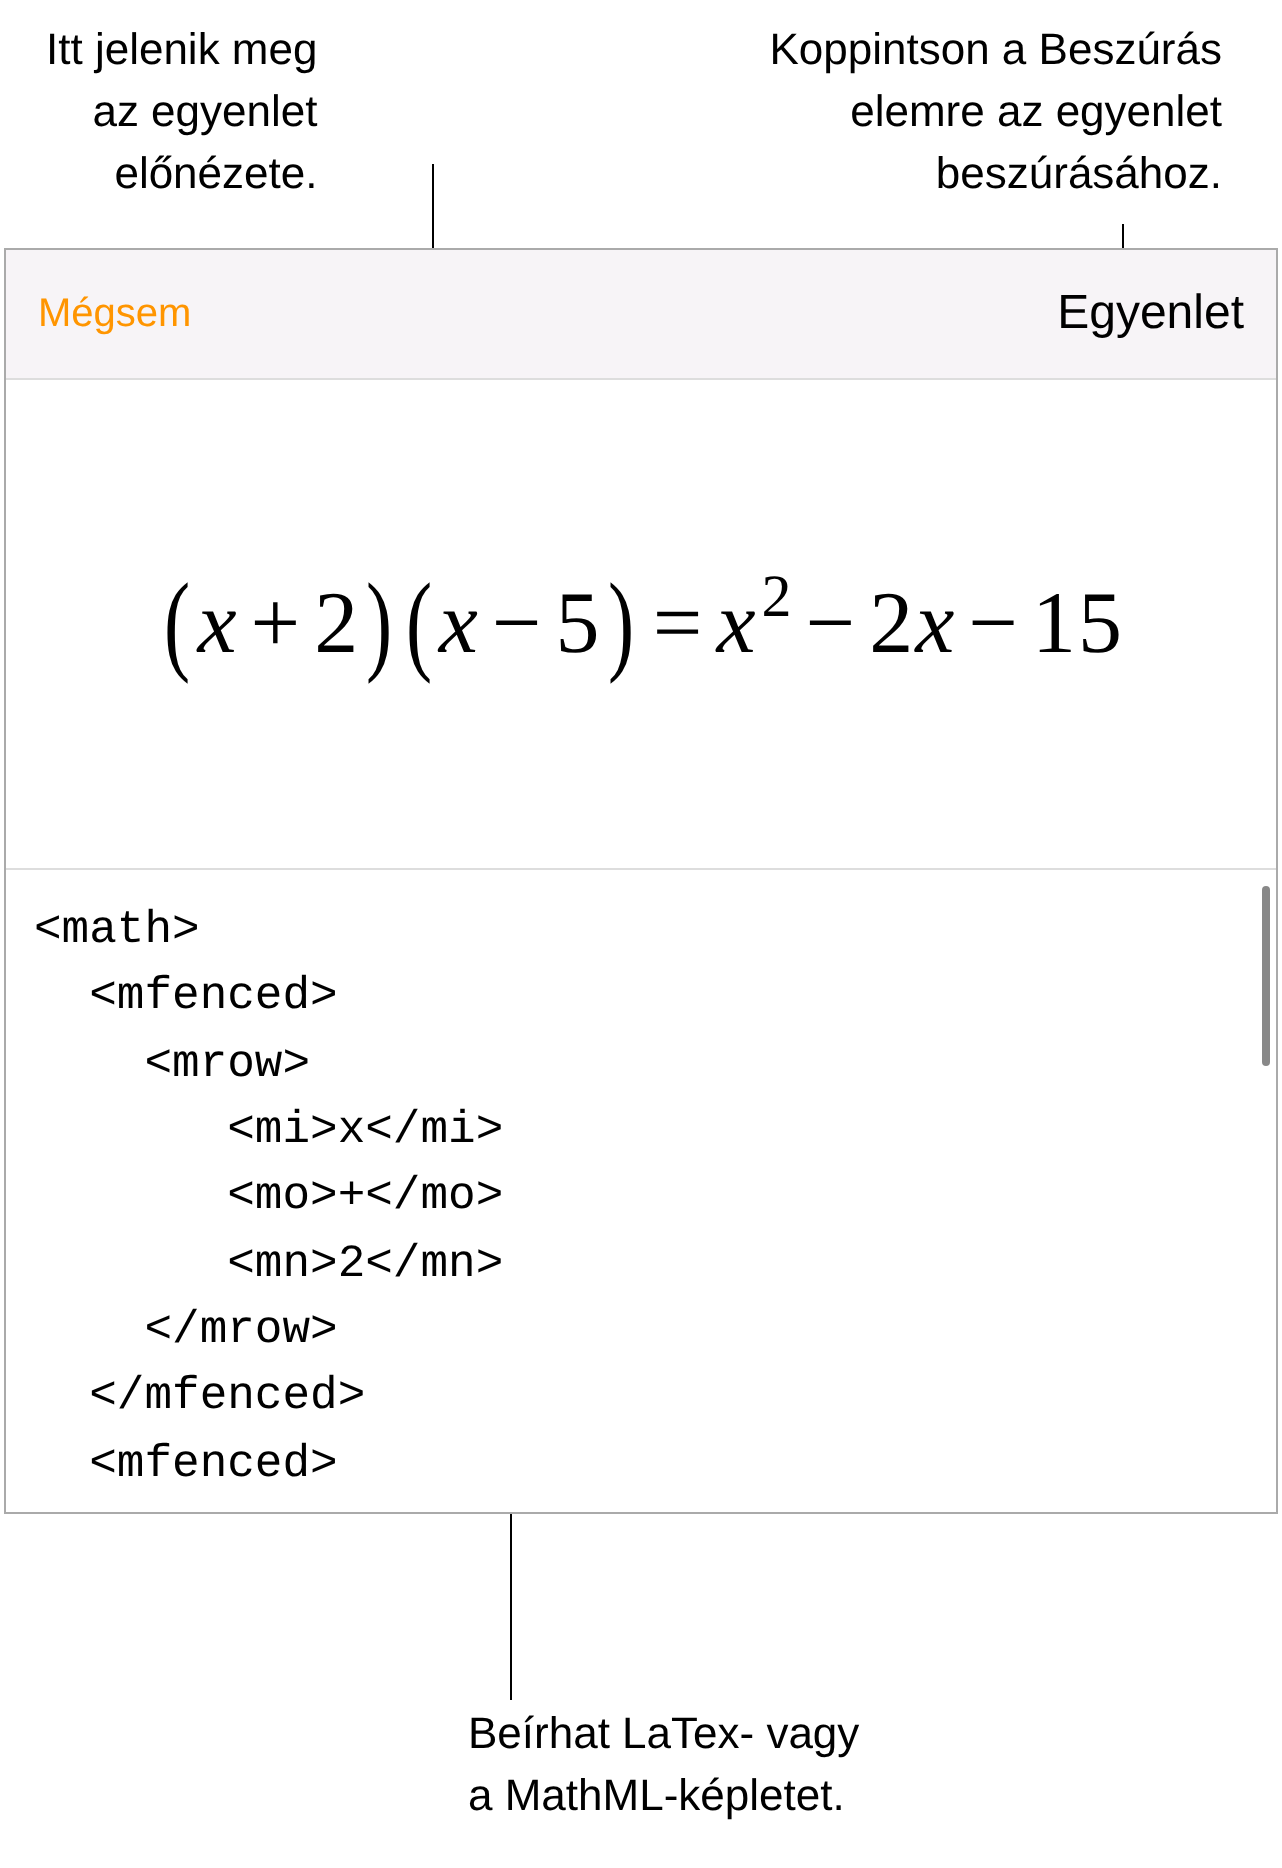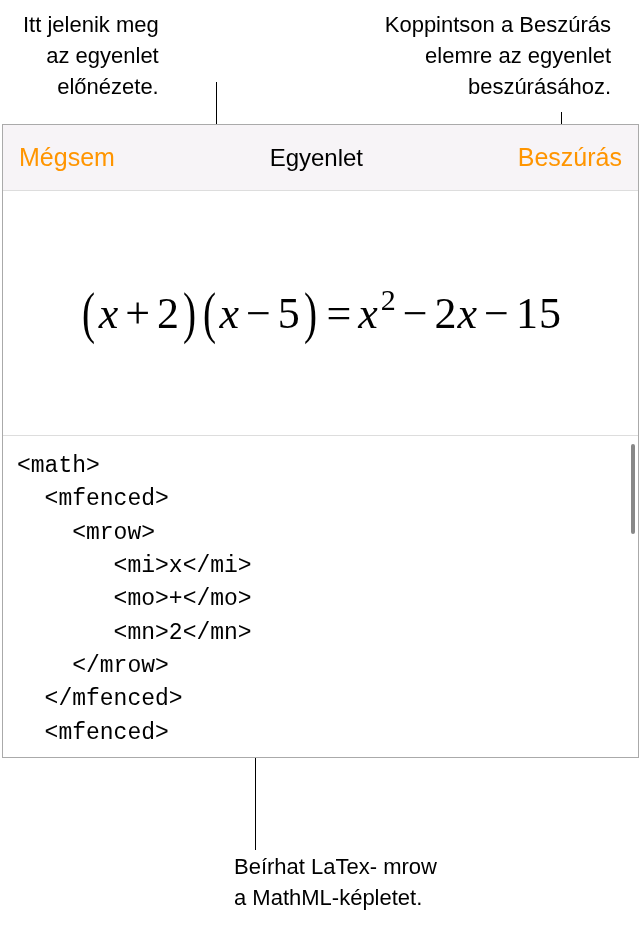--- a/index.html
+++ b/index.html
@@ -59,21 +59,21 @@
       background: #f7f4f7;
     }
     .dialog-header {
       display: flex;
       justify-content: space-between;
       align-items: center;
       padding: 18px 16px;
       background: #f7f4f7;
     }
     .header-btn {
-      font-size: 25px;
+      font-size: 20px;
       color: #ff9500;
       font-weight: 400;
       cursor: pointer;
     }
     .header-title {
       font-size: 24px;
       font-weight: 400;
       color: #000;
     }
     .preview-area {
@@ -154,35 +154,34 @@
 </div>
 
 <div class="callout-line line1"></div>
 <div class="callout-line line2"></div>
 <div class="callout-line line3"></div>
 
 <div class="dialog">
   <div class="dialog-header">
     <span class="header-btn">Mégsem</span>
     <span class="header-title">Egyenlet</span>
-    <span class="header-btn">Beszúrás</span>
   </div>
 
   <div class="preview-area">
     <span class="equation">
       <span class="eq-paren">(</span><span>x</span><span class="eq-op">+</span><span class="eq-num">2</span><span class="eq-paren">)</span><span class="eq-paren">(</span><span>x</span><span class="eq-op">−</span><span class="eq-num">5</span><span class="eq-paren">)</span><span class="eq-op">=</span><span>x</span><span class="eq-sup">2</span><span class="eq-op">−</span><span class="eq-num">2</span><span>x</span><span class="eq-op">−</span><span class="eq-num">15</span>
     </span>
   </div>
 
   <div class="code-area"><span>&lt;math&gt;
   &lt;mfenced&gt;
     &lt;mrow&gt;
        &lt;mi&gt;x&lt;/mi&gt;
        &lt;mo&gt;+&lt;/mo&gt;
        &lt;mn&gt;2&lt;/mn&gt;
     &lt;/mrow&gt;
   &lt;/mfenced&gt;
   &lt;mfenced&gt;
     &lt;mrow&gt;</span><div class="scroll-indicator"></div></div>
 </div>
 
-<div class="callout-bottom" style="white-space: pre-line;">Beírhat LaTex- mrow
+<div class="callout-bottom" style="white-space: pre-line;">Beírhat LaTex- vagy
 a MathML-képletet.</div>
 
 </body></html>

